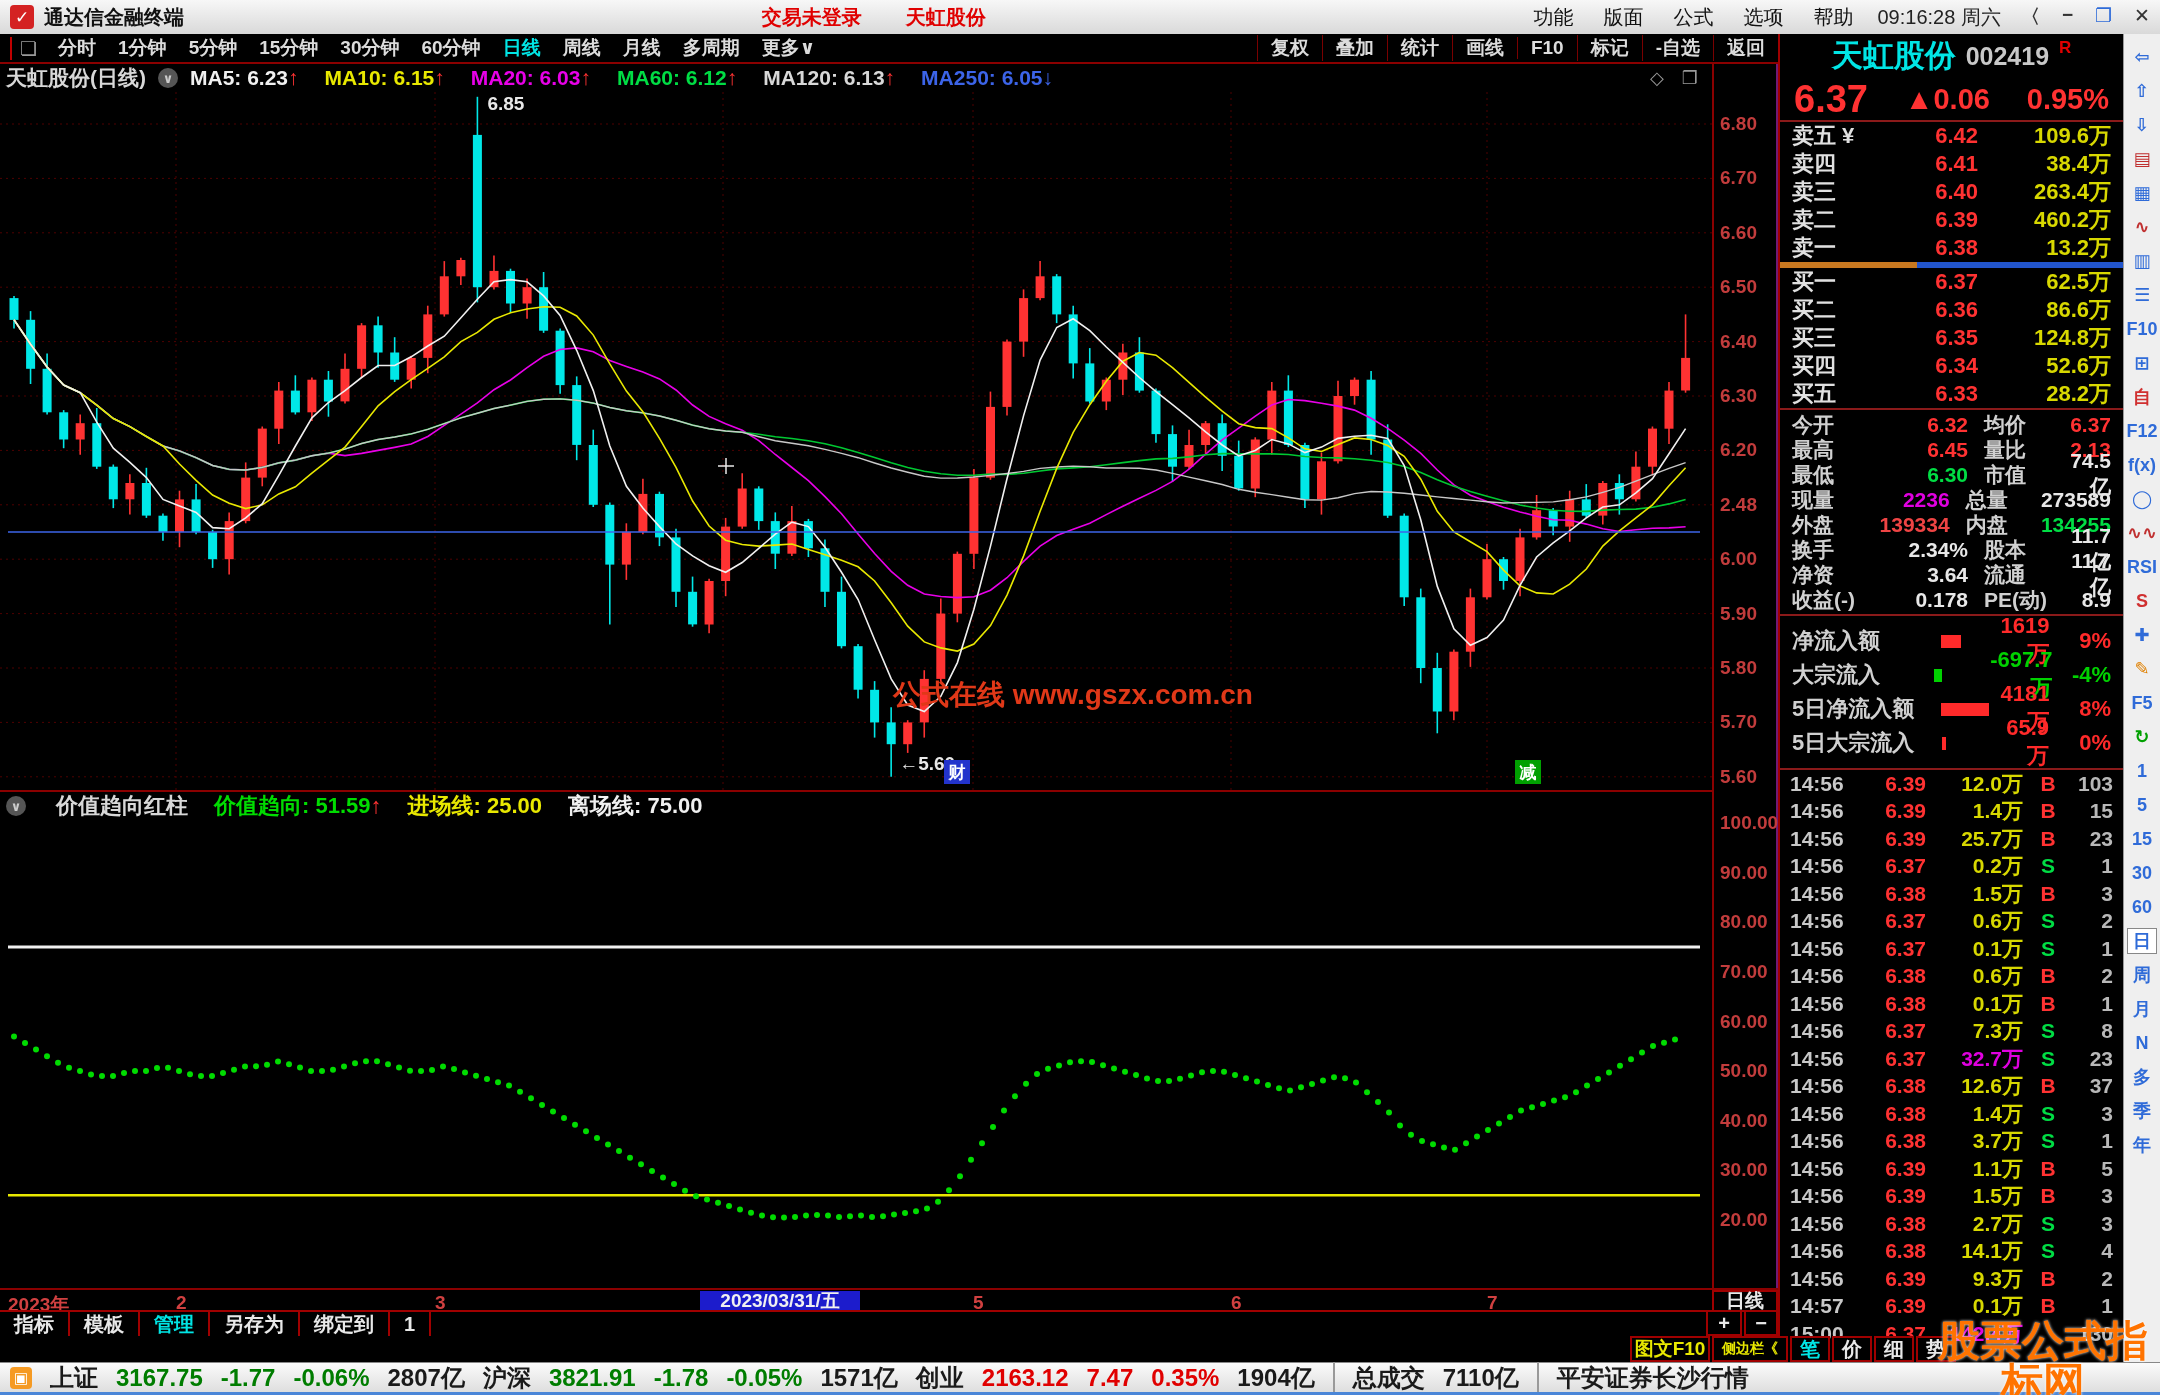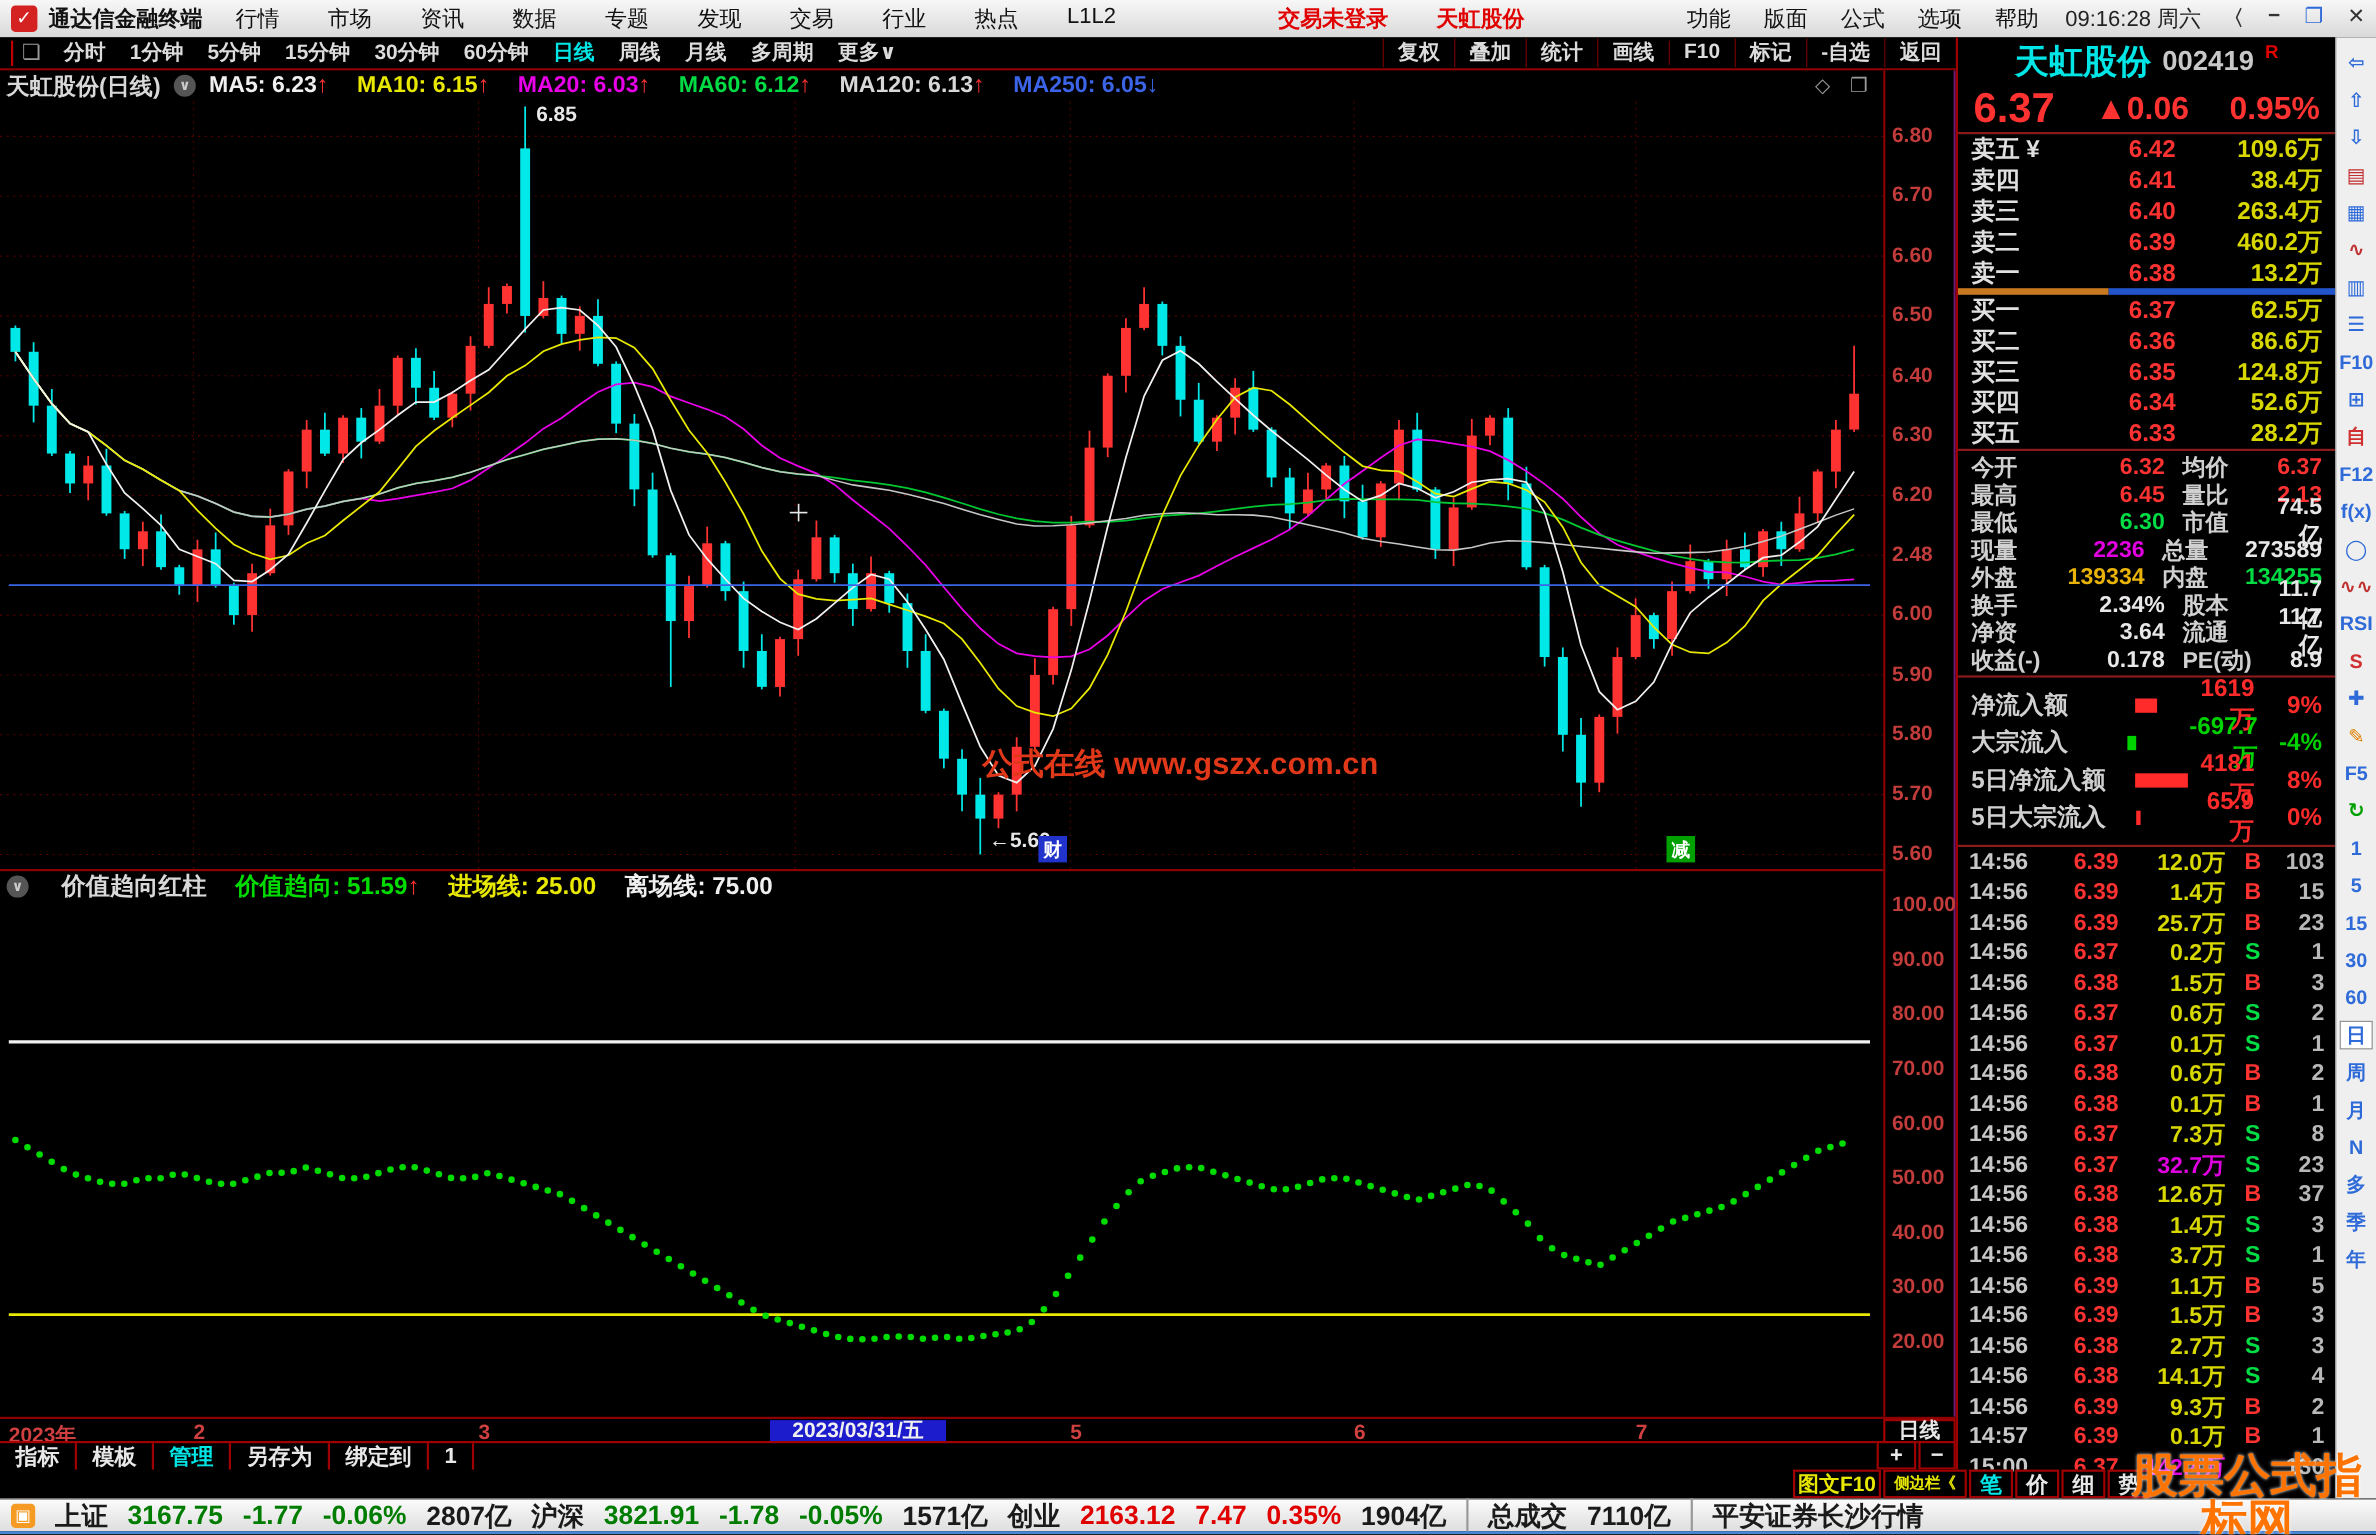--- a/index.html
+++ b/index.html
@@ -111,32 +111,20 @@
   #wm-br .l1{font-size:42px;font-weight:900;color:#ff7300;text-shadow:0 0 3px #fff}
 </style>
 </head>
 <body>
 
 <div id="app">
 
   <div id="titlebar">
     <div class="logo">✓</div>
     <span class="tb-app">通达信金融终端</span>
-    <nav id="tb-menus">
-        <span>行情</span>
-        <span>市场</span>
-        <span>资讯</span>
-        <span>数据</span>
-        <span>专题</span>
-        <span>发现</span>
-        <span>交易</span>
-        <span>行业</span>
-        <span>热点</span>
-        <span>L1L2</span>
-      </nav>
     <div class="sp"></div>
     <div id="tb-alerts">
         <span>交易未登录</span>
         <span>天虹股份</span>
       </div>
     <div class="sp"></div>
     <nav id="tb-right">
         <span>功能</span>
         <span>版面</span>
         <span>公式</span>
@@ -744,21 +732,21 @@
           <span class="sw" style="color:#e8e8e8">74.5亿</span>
         </div>
         <div class="stat-row">
           <span class="sl">现量</span>
           <span class="sv" style="color:#e000e0">2236</span>
           <span class="sr">总量</span>
           <span class="sw" style="color:#e8e8e8">273589</span>
         </div>
         <div class="stat-row">
           <span class="sl">外盘</span>
-          <span class="sv" style="color:#eab308">139334</span>
+          <span class="sv" style="color:#ef4444">139334</span>
           <span class="sr">内盘</span>
           <span class="sw" style="color:#00dd44">134255</span>
         </div>
         <div class="stat-row">
           <span class="sl">换手</span>
           <span class="sv" style="color:#e8e8e8">2.34%</span>
           <span class="sr">股本</span>
           <span class="sw" style="color:#e8e8e8">11.7亿</span>
         </div>
         <div class="stat-row">

